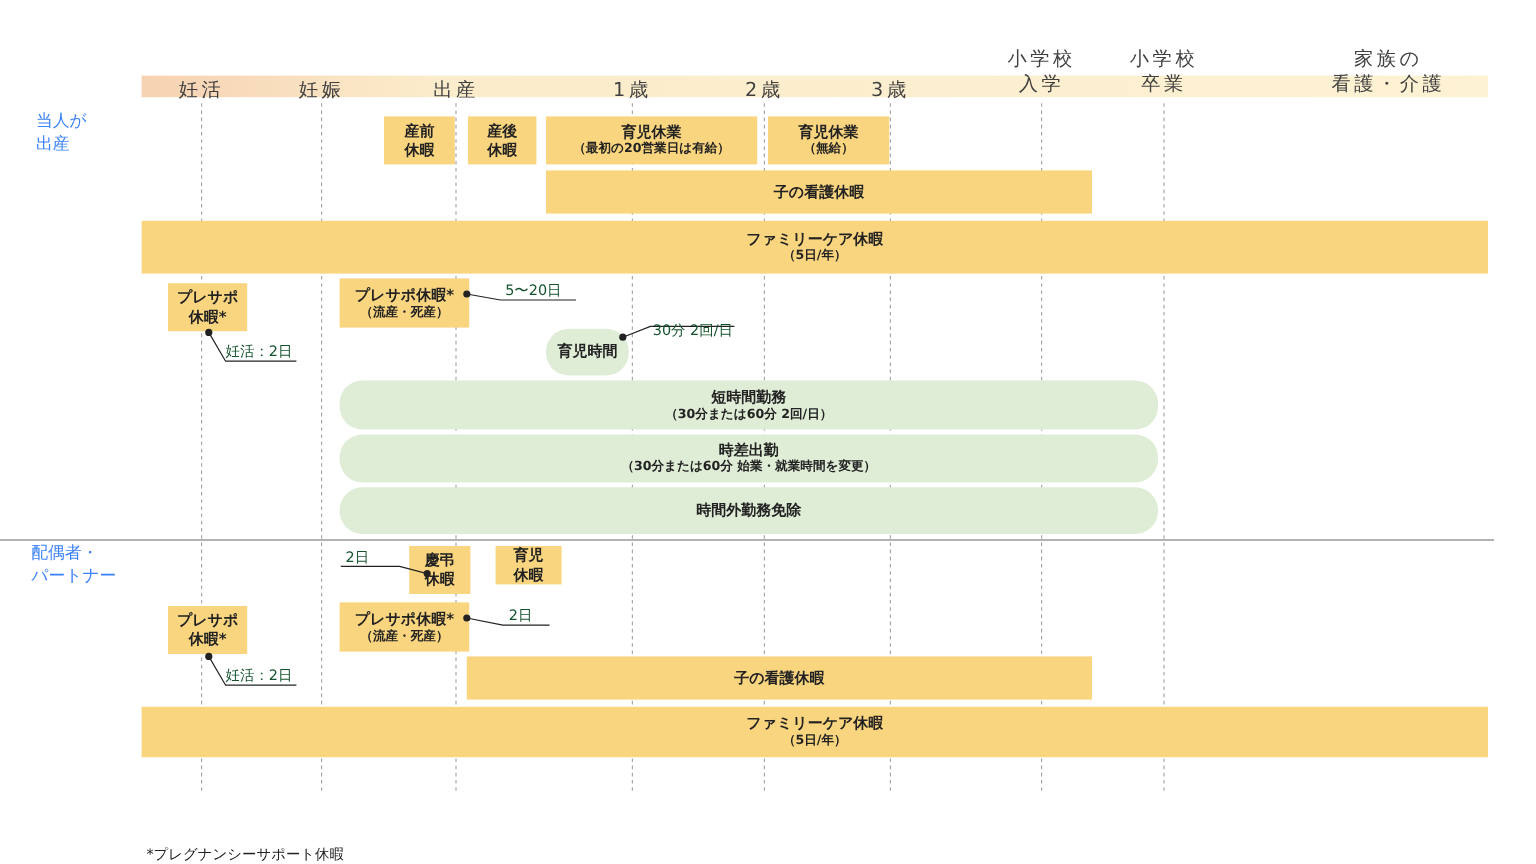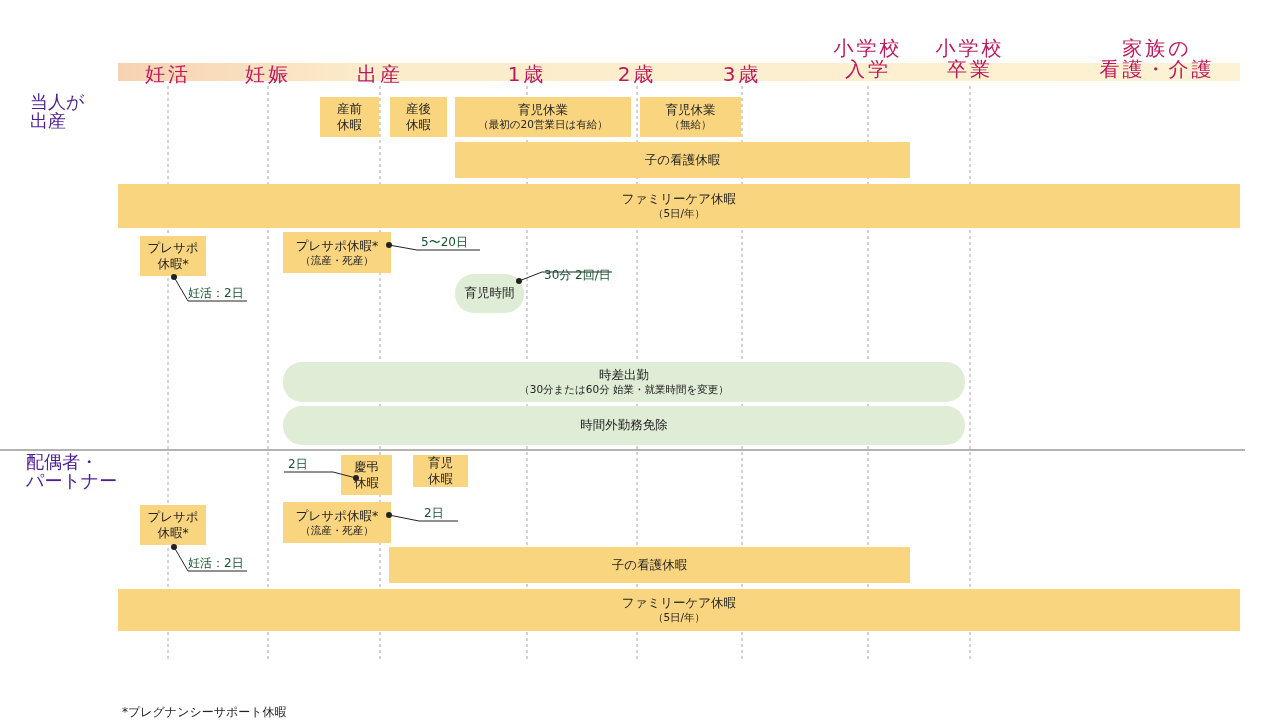--- a/index.html
+++ b/index.html
@@ -10,28 +10,28 @@
   .layer { position:absolute; left:0; top:0; pointer-events:none; }
   .grid-layer { z-index:0; }
   .callout-layer { z-index:4; }
 
   .band {
     position:absolute; left:118px; top:63px; width:1122px; height:18px; z-index:0;
     background:linear-gradient(90deg,#f6d2b2 0%, #fbeccb 22%, #fdf2d3 100%);
   }
   .stage {
     position:absolute; transform:translateX(-50%); text-align:center; z-index:2;
-    font-size:20px; letter-spacing:3px; line-height:21px; white-space:nowrap; color:#be185d;
+    font-size:16px; letter-spacing:3px; line-height:21px; white-space:nowrap; color:#404040;
   }
   .section-label {
-    position:absolute; font-size:18px; line-height:19px; z-index:2; color:#4c1d95;
+    position:absolute; font-size:14px; line-height:19px; z-index:2; color:#3b82f6;
   }
   .bar {
     position:absolute; display:flex; flex-direction:column; align-items:center;
-    justify-content:center; text-align:center; z-index:3; line-height:1.3;
+    justify-content:center; text-align:center; z-index:3; line-height:1.3;font-weight:bold;
   }
   .bar.orange { background:var(--orange, #fad57f); }
   .bar.green  { background:var(--green, #dfecd6);border-radius:19px; }
   .bar .l1 { font-size:12.5px; white-space:nowrap; }
   .bar .l2 { font-size:10.5px; white-space:nowrap; }
   .note {
     position:absolute; font-size:12px; white-space:nowrap; z-index:5; color:#14532d;
   }
   .footnote { position:absolute; left:122px; top:668px; font-size:12px; z-index:2;margin-top:36px; }
 </style>
@@ -121,20 +121,24 @@
     <span class="l1">プレサポ</span>
     <span class="l1">休暇*</span>
   </div>
   <div class="bar orange" style="left:283px; top:232px; width:108px; height:41px">
     <span class="l1">プレサポ休暇*</span>
     <span class="l2">（流産・死産）</span>
   </div>
   <div class="bar green" style="left:455px; top:274px; width:69px; height:39px">
     <span class="l1">育児時間</span>
   </div>
+  <div class="bar green" style="left:283px; top:317px; width:682px; height:41px">
+    <span class="l1">短時間勤務</span>
+    <span class="l2">（30分または60分 2回/日）</span>
+  </div>
   <div class="bar green" style="left:283px; top:362px; width:682px; height:40px">
     <span class="l1">時差出勤</span>
     <span class="l2">（30分または60分 始業・就業時間を変更）</span>
   </div>
   <div class="bar green" style="left:283px; top:406px; width:682px; height:39px">
     <span class="l1">時間外勤務免除</span>
   </div>
 
   <div class="bar orange" style="left:341px; top:455px; width:51px; height:40px">
     <span class="l1">慶弔</span>

